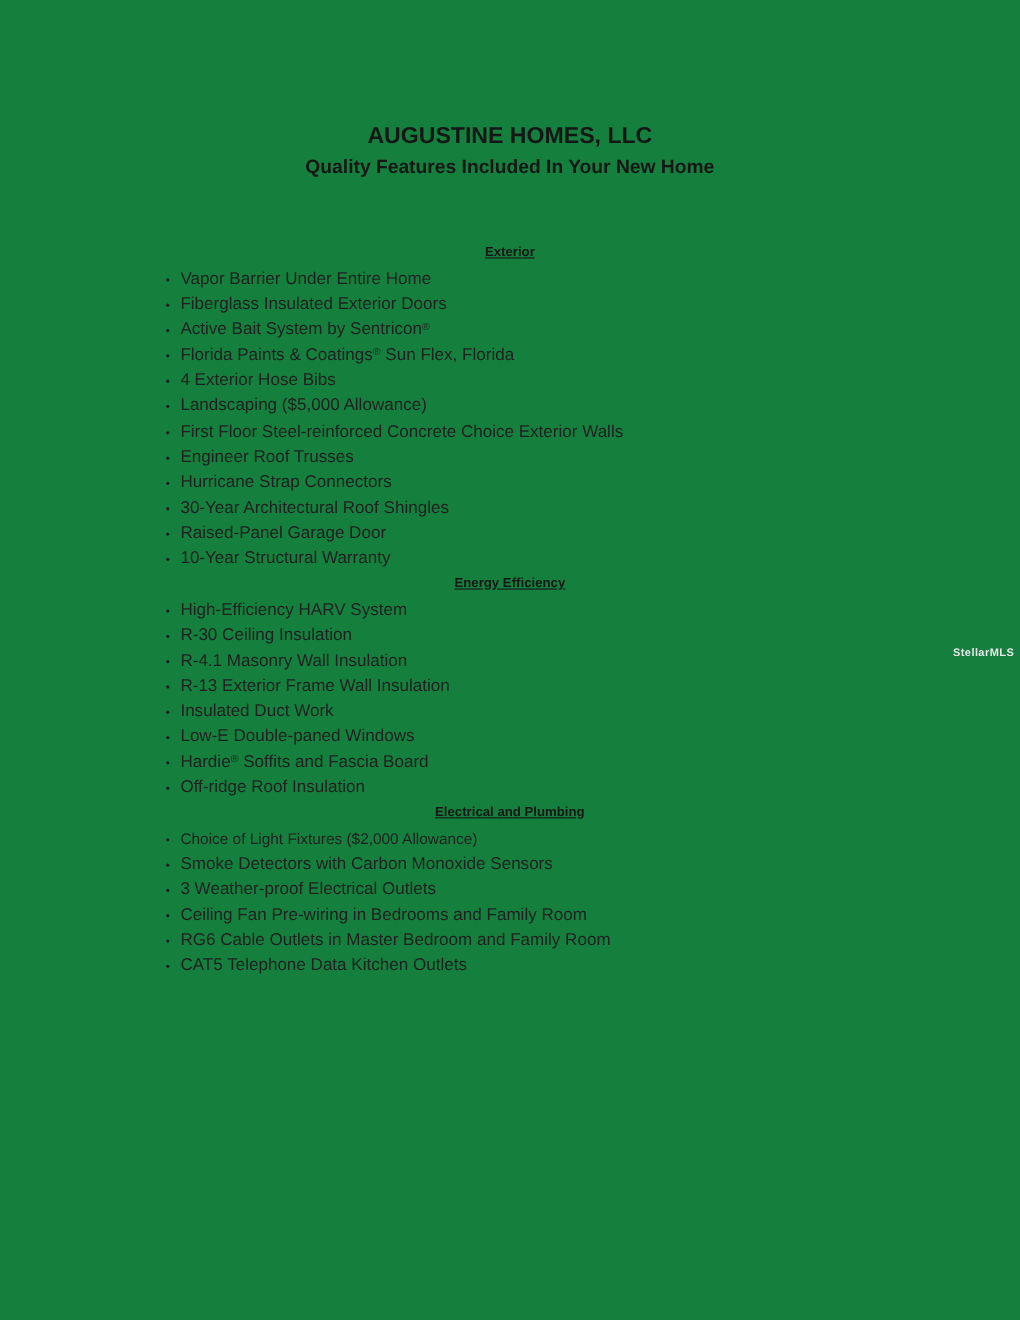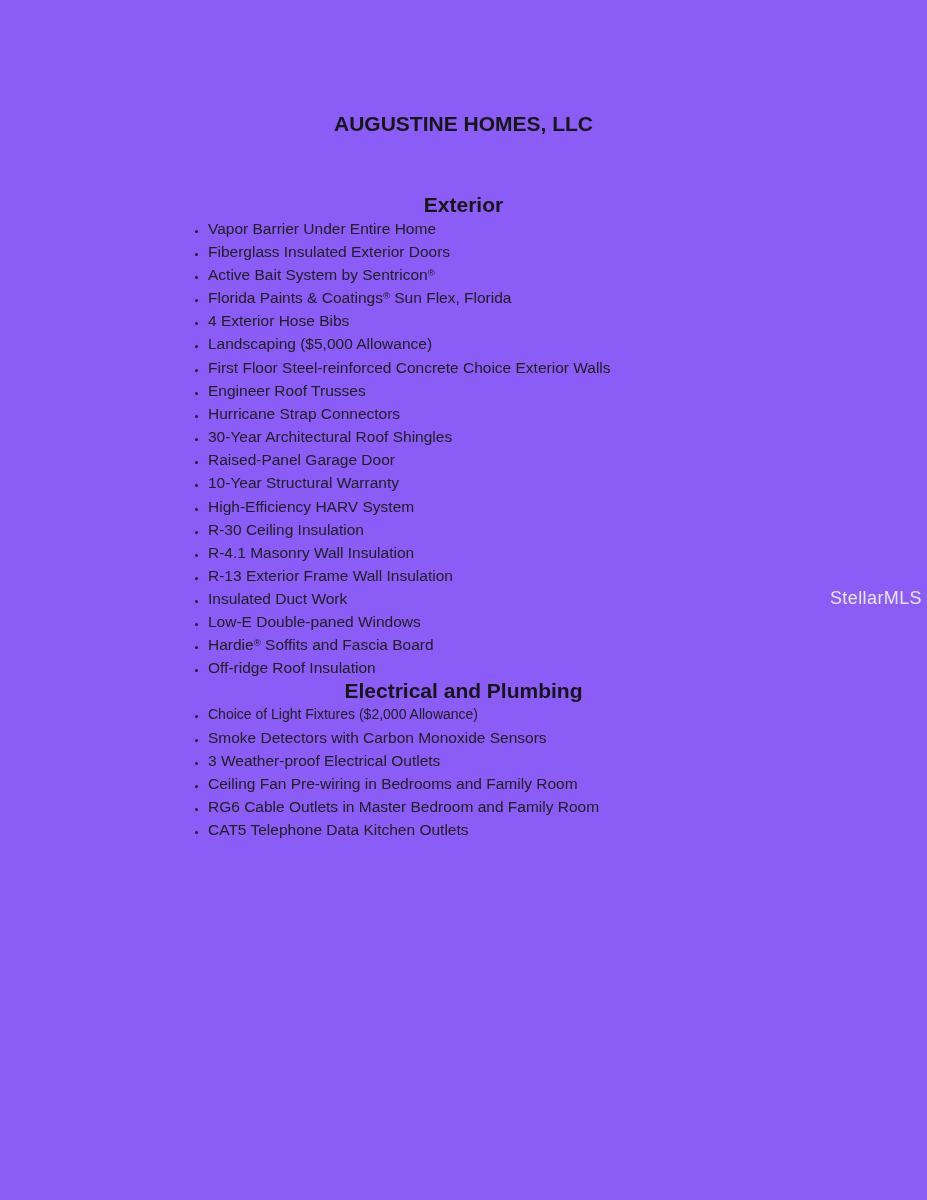--- a/index.html
+++ b/index.html
@@ -4,21 +4,21 @@
 <style>
   html, body {
     margin: 0;
     padding: 0;
     background: #ffffff;
   }
   .page {
     position: relative;
     width: 927px;
     height: 1200px;
-    background: #8b5cf6;
+    background: #15803d;
     overflow: hidden;
     font-family: "Liberation Sans", sans-serif;
     color: #1b1b1b;
   }
   .doc-title {
     margin: 0;
     padding-top: 111px;
     text-align: center;
     font-size: 21px;
     line-height: 26px;
@@ -36,68 +36,69 @@
   main.features {
     margin-top: 56px;
   }
   section.section { margin: 0; }
   
   .sec-energy, .sec-electrical { margin-top: 20px; }
 
   .section-heading {
     margin: 0;
     text-align: center;
-    font-size: 21px;
+    font-size: 12px;
     line-height: 23px;
     font-weight: bold;
     color: #161616;
+    text-decoration: underline;
   }
   ul.feature-list {
     margin: 1px 0 0 0;
     padding: 0 0 0 164px;
     list-style: disc;
   }
   ul.feature-list li {
     font-size: 15.5px;
     line-height: 23px;
     color: #202020;
-    margin-left: 44px;
   }
   ul.feature-list li::marker {
     font-size: 11.5px;
   }
   
   .sec-electrical ul.feature-list li:first-child {
     font-size: 14px;
   }
   sup {
     font-size: 62%;
     position: relative;
     top: -0.45em;
     vertical-align: baseline;
     line-height: 0;
   }
   .watermark {
     position: absolute;
     top: 588px;
     right: 5px;
-    font-size: 18px;
-    font-weight: normal;
+    font-size: 10px;
+    font-weight: bold;
     letter-spacing: 0.4px;
     color: #e7e7e9;
     user-select: none;
   }
 </style>
 </head>
 <body>
 
 <div class="page">
 
   <header>
     <h1 class="doc-title">AUGUSTINE HOMES, LLC</h1>
+    <h2 class="doc-subtitle">Quality Features Included In Your New Home</h2>
   </header>
 
   <main class="features">
   <section class="section sec-exterior">
     <h3 class="section-heading">Exterior</h3>
     <ul class="feature-list">
           <li>Vapor Barrier Under Entire Home</li>
           <li>Fiberglass Insulated Exterior Doors</li>
           <li>Active Bait System by Sentricon<sup>®</sup></li>
           <li>Florida Paints &amp; Coatings<sup>®</sup> Sun Flex, Florida</li>
@@ -111,20 +112,21 @@
           <li>First Floor Steel-reinforced Concrete Choice Exterior Walls</li>
           <li>Engineer Roof Trusses</li>
           <li>Hurricane Strap Connectors</li>
           <li>30-Year Architectural Roof Shingles</li>
           <li>Raised-Panel Garage Door</li>
           <li>10-Year Structural Warranty</li>
         </ul>
   </section>
 
   <section class="section sec-energy">
+    <h3 class="section-heading">Energy Efficiency</h3>
     <ul class="feature-list">
           <li>High-Efficiency HARV System</li>
           <li>R-30 Ceiling Insulation</li>
           <li>R-4.1 Masonry Wall Insulation</li>
           <li>R-13 Exterior Frame Wall Insulation</li>
           <li>Insulated Duct Work</li>
           <li>Low-E Double-paned Windows</li>
           <li>Hardie<sup>®</sup> Soffits and Fascia Board</li>
           <li>Off-ridge Roof Insulation</li>
         </ul>

